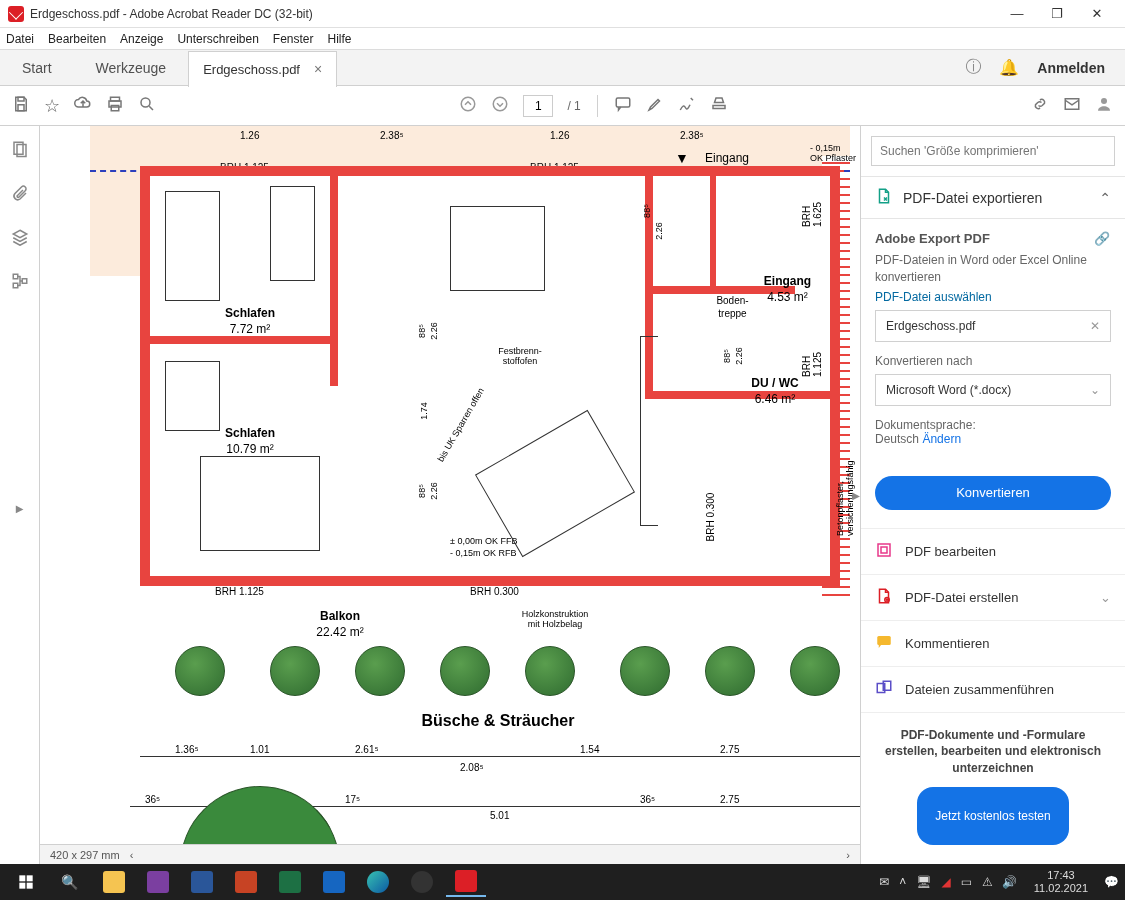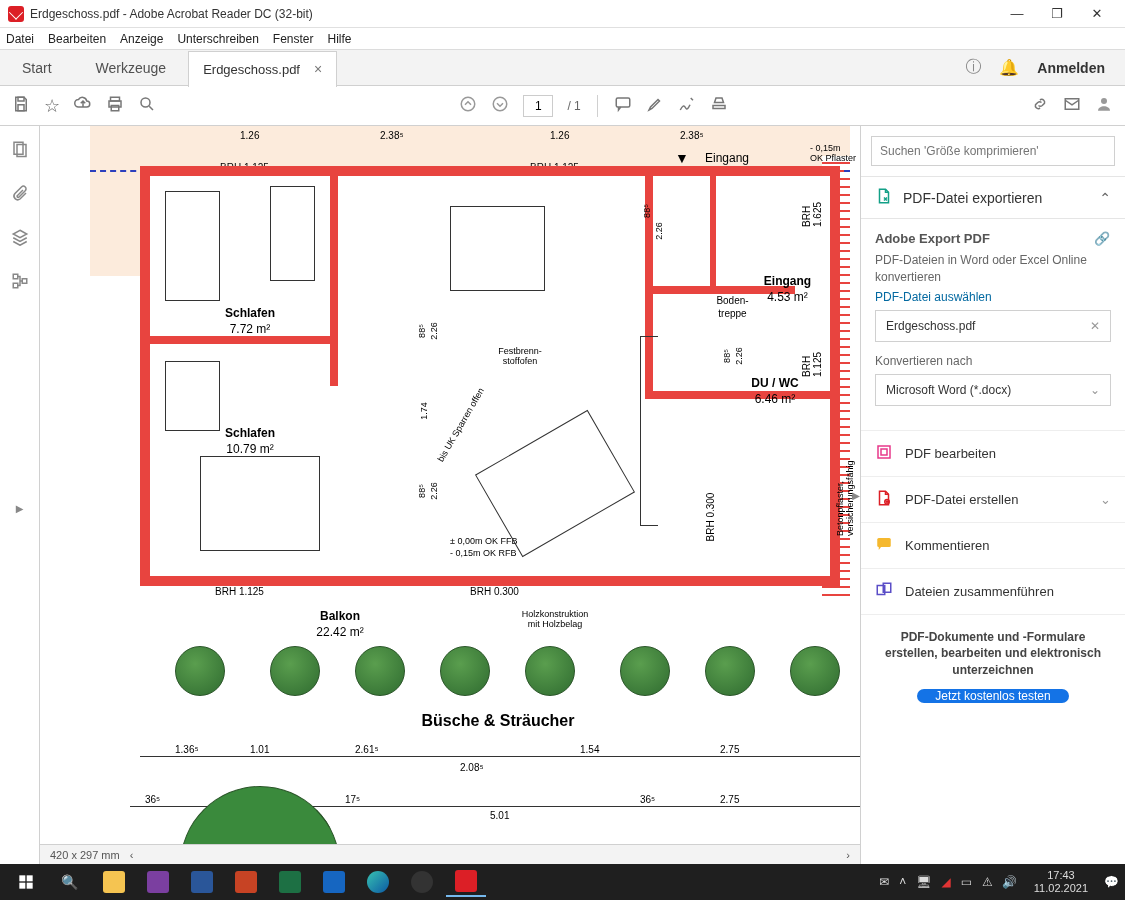--- a/index.html
+++ b/index.html
@@ -94,21 +94,21 @@
 .rp-body .desc { font-size: 12px; color: #666; line-height: 1.4; margin-bottom: 4px; }
 .rp-body .link { color: #0369a1; font-size: 12px; margin-bottom: 6px; }
 .rp-select { width: 100%; height: 32px; border: 1px solid #d0d0d0; display: flex; align-items: center; justify-content: space-between; padding: 0 10px; font-size: 12px; margin-bottom: 12px; }
 .rp-doclang { font-size: 12px; color: #666; }
 .rp-doclang .chg { color: #1473e6; }
 .rp-convert-btn { margin: 18px 14px; height: 34px; background: #1473e6; color: #fff; border-radius: 17px; display: flex; align-items: center; justify-content: center; font-size: 13px; font-weight: 500; }
 .rp-tool-row { display: flex; align-items: center; gap: 12px; padding: 12px 14px; border-top: 1px solid #eee; font-size: 13px; }
 .rp-tool-row .chev { margin-left: auto; color: #999; }
 .rp-promo { padding: 14px; border-top: 1px solid #eee; }
 .rp-promo .promo-text { font-size: 12px; font-weight: 600; color: #444; line-height: 1.4; text-align: center; margin-bottom: 10px; }
-.rp-promo .promo-btn { display: block; margin: 0 auto; padding: 0 18px; background: #1473e6; color: #fff; border-radius: 16px; font-size: 12px; width: fit-content; }
+.rp-promo .promo-btn { display: block; margin: 0 auto; padding: 22px 18px; background: #1473e6; color: #fff; border-radius: 16px; font-size: 12px; width: fit-content; }
 
 
 .taskbar { height: 36px; background: #1f1f1f; display: flex; align-items: center; padding: 0 6px; gap: 4px; }
 .taskbar .tb-item { width: 40px; height: 30px; display: flex; align-items: center; justify-content: center; color: #fff; font-size: 14px; }
 .taskbar .tb-icon { width: 22px; height: 22px; border-radius: 3px; }
 .taskbar .tb-spacer { flex: 1; }
 .taskbar .tb-tray { display: flex; align-items: center; gap: 10px; color: #ddd; font-size: 12px; }
 .taskbar .tb-clock { text-align: center; line-height: 1.15; font-size: 11px; padding: 0 6px; }
 </style>
 </head>
@@ -396,22 +396,28 @@
       <div class="link">PDF-Datei auswählen</div>
       <div class="rp-select">
         <span>Erdgeschoss.pdf</span>
         <span style="color:#999">✕</span>
       </div>
       <div style="font-size:12px;color:#666;margin-bottom:6px">Konvertieren nach</div>
       <div class="rp-select">
         <span>Microsoft Word (*.docx)</span>
         <span style="color:#999">⌄</span>
       </div>
-    </div>
-
+      <div class="rp-doclang">
+        <span>Dokumentsprache:</span><br>
+        <span>Deutsch</span>
+        <span class="chg">Ändern</span>
+      </div>
+    </div>
+
+    <div class="rp-convert-btn">Konvertieren</div>
 
     <div class="rp-tool-row">
       <span><svg width="18" height="18" viewBox="0 0 24 24" fill="none" stroke="#e8388a" stroke-width="2">
             <rect x="4" y="4" width="16" height="16"></rect>
             <rect x="8" y="8" width="8" height="8"></rect>
           </svg></span>
       <span>PDF bearbeiten</span>
     </div>
     <div class="rp-tool-row">
       <span><svg width="18" height="18" viewBox="0 0 24 24" fill="none" stroke="#dc1f26" stroke-width="2">

